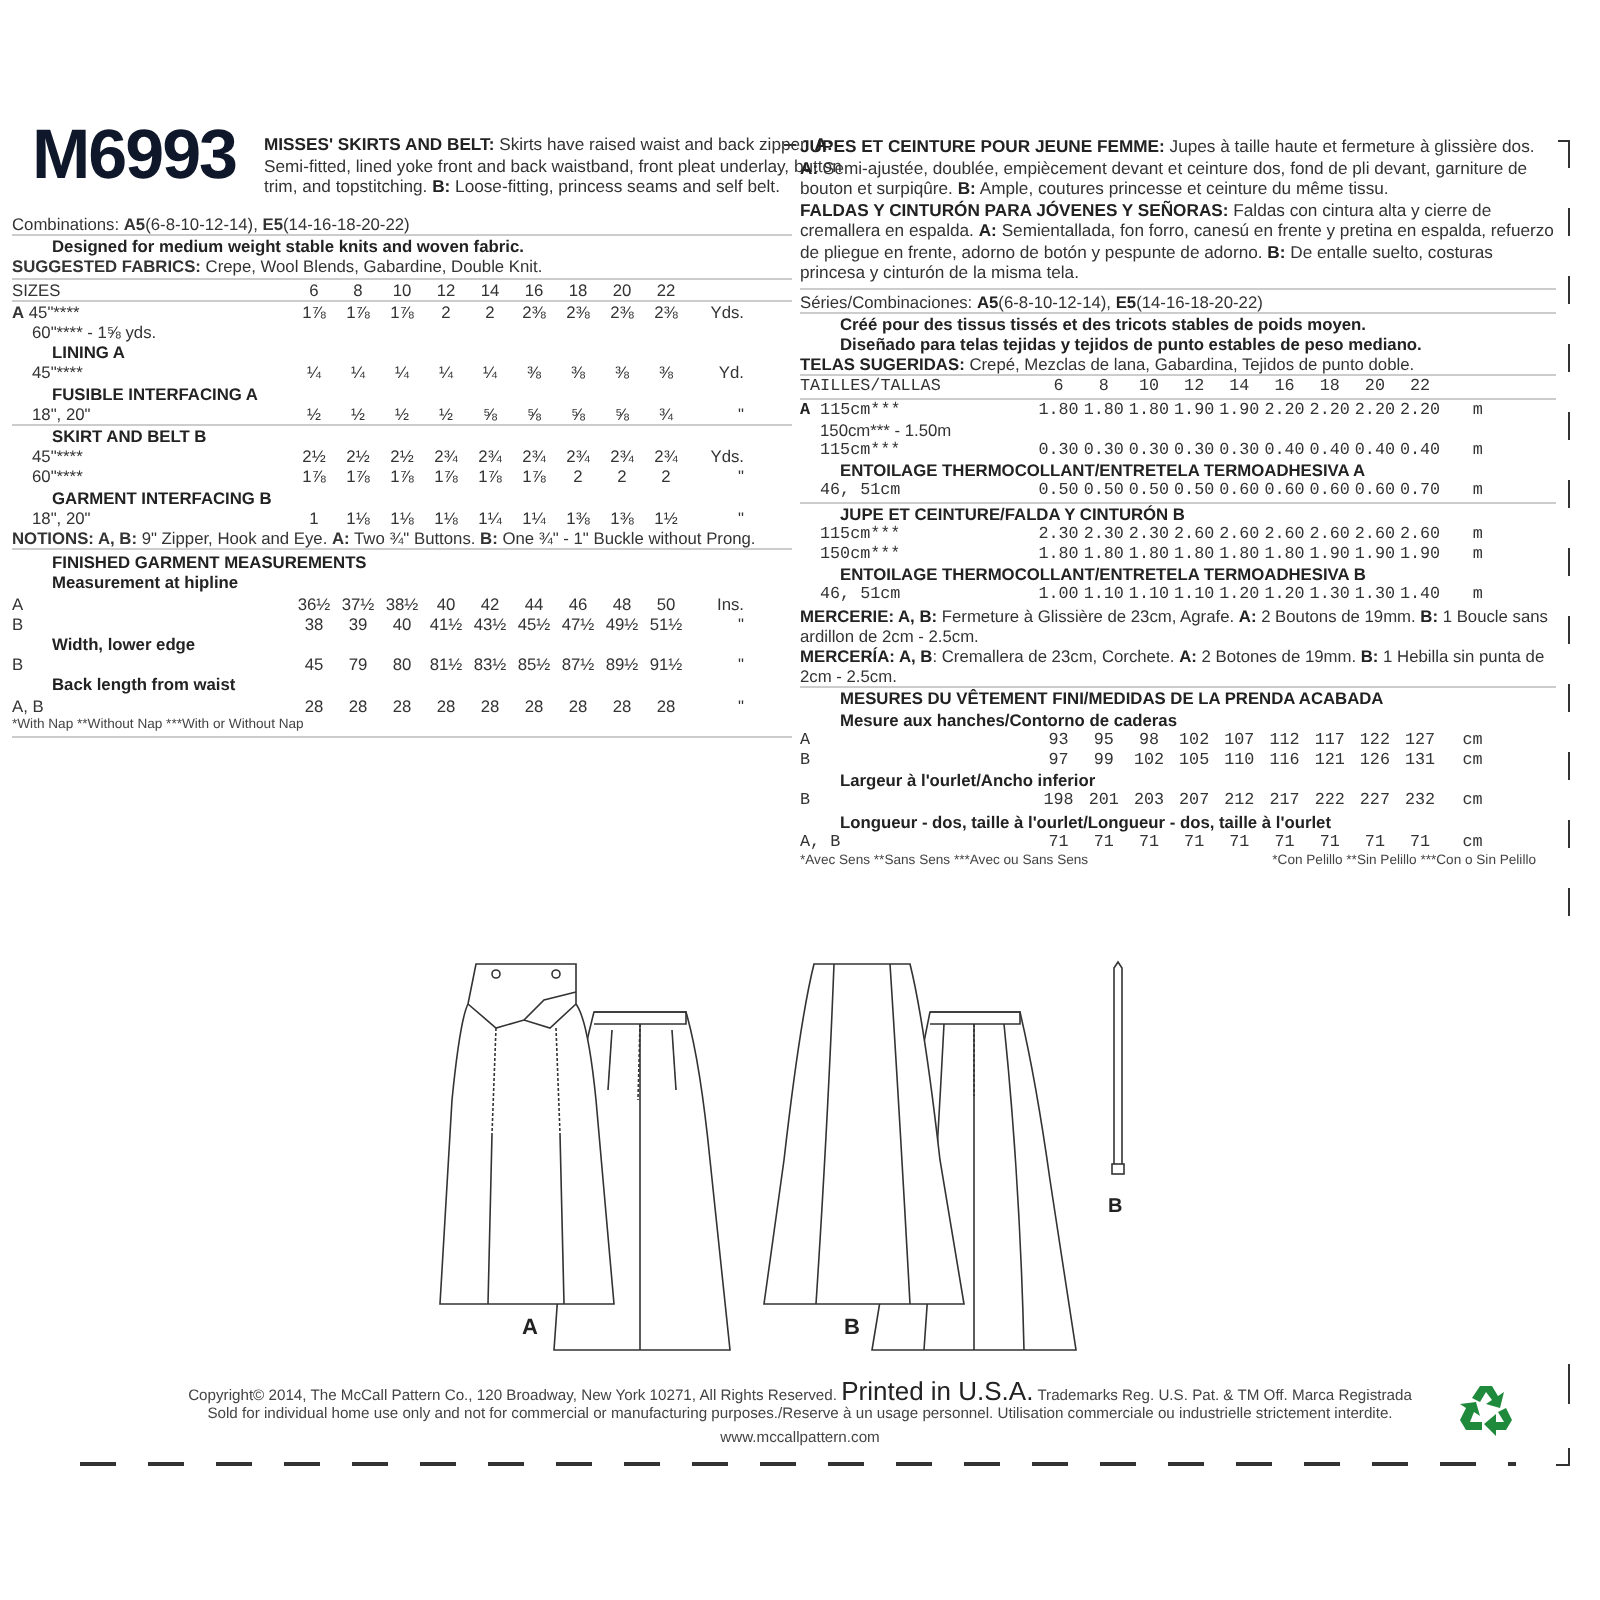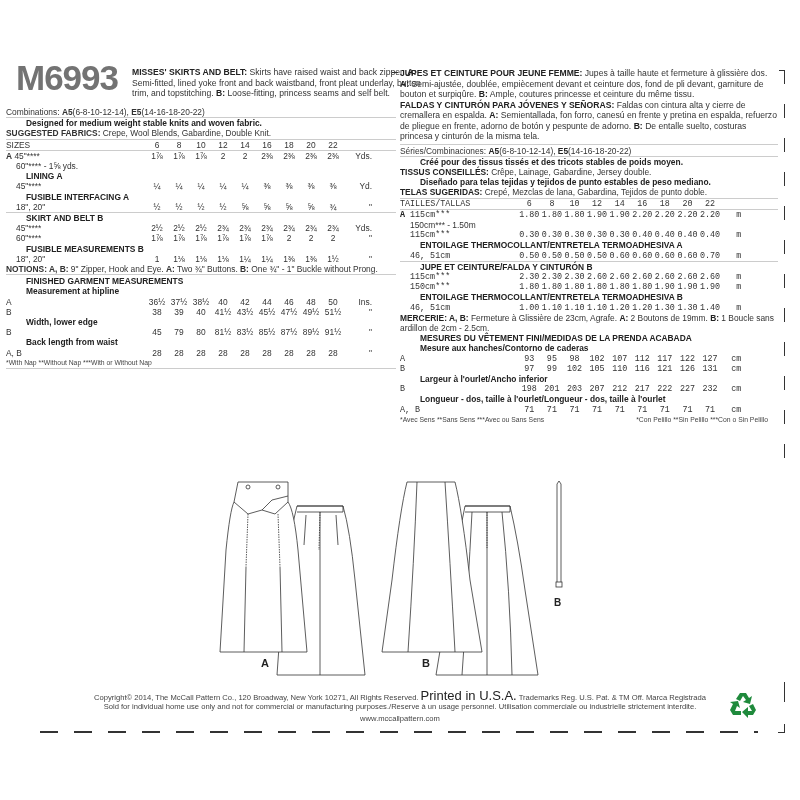--- a/index.html
+++ b/index.html
@@ -2,21 +2,21 @@
 <html><head>
 <meta charset="utf-8">
 <style>
   html, body { margin: 0; padding: 0; }
   body {
     width: 800px; height: 800px; background: #ffffff; position: relative; overflow: hidden;
     font-family: "Liberation Sans", sans-serif; color: #222;
   }
   .abs { position: absolute; }
   .code {
-    left: 16px; top: 60px; font-size: 35px; font-weight: bold; letter-spacing: -1px; color: #737373;
+    left: 16px; top: 60px; font-size: 35px; font-weight: bold; letter-spacing: -1px; color: #0f172a;
     font-family: "Liberation Sans", sans-serif; line-height: 36px;
   }
   .desc { font-size: 8.6px; line-height: 10.5px; color: #333; }
   .desc b { color: #222; }
   .col-left { left: 6px; top: 107px; width: 390px; }
   .col-right { left: 400px; top: 68px; width: 378px; }
   .line { font-size: 8.4px; line-height: 10.2px; white-space: nowrap; color: #333; }
   .line.bold { font-weight: bold; color: #222; padding-left: 20px; }
   .hdr-desc { left: 84px; top: 67px; width: 295px; margin-left: 48px; }
   .tbl { display: grid; font-size: 8.4px; line-height: 10.2px; color: #333; }
@@ -136,21 +136,21 @@
       <span class="num">1⅞</span>
       <span class="num">1⅞</span>
       <span class="num">1⅞</span>
       <span class="num">1⅞</span>
       <span class="num">1⅞</span>
       <span class="num">2</span>
       <span class="num">2</span>
       <span class="num">2</span>
       <span class="unit">"</span>
     </div>
-  <div class="line bold">FUSIBLE MEASUREMENTS B</div>
+  <div class="line bold">GARMENT INTERFACING B</div>
   <div class="tbl tbl-left" id="en-fb">
       <span class="indent">18", 20"</span>
       <span class="num">1</span>
       <span class="num">1⅛</span>
       <span class="num">1⅛</span>
       <span class="num">1⅛</span>
       <span class="num">1¼</span>
       <span class="num">1¼</span>
       <span class="num">1⅜</span>
       <span class="num">1⅜</span>
@@ -239,21 +239,20 @@
     <b>A:</b> <span>Semientallada, fon forro, canesú en frente y pretina en espalda, refuerzo de pliegue en frente, adorno de botón y pespunte de adorno.</span>
     <b>B:</b> <span>De entalle suelto, costuras princesa y cinturón de la misma tela.</span>
   </div>
   <div class="rule" style="margin:2px 0 1px"></div>
   <div class="line rule">
     <span>Séries/Combinaciones:</span>
     <b>A5</b><span>(6-8-10-12-14),</span>
     <b>E5</b><span>(14-16-18-20-22)</span>
   </div>
   <div class="line bold">Créé pour des tissus tissés et des tricots stables de poids moyen.</div>
-  <div class="line"><b>TISSUS CONSEILLÉS:</b> <span>Crêpe, Lainage, Gabardine, Jersey double.</span></div>
   <div class="line bold">Diseñado para telas tejidas y tejidos de punto estables de peso mediano.</div>
   <div class="line rule"><b>TELAS SUGERIDAS:</b> <span>Crepé, Mezclas de lana, Gabardina, Tejidos de punto doble.</span></div>
 
   <div class="tbl tbl-right rule" id="fs-sizes">
       <span class="">TAILLES/TALLAS</span>
       <span class="num">6</span>
       <span class="num">8</span>
       <span class="num">10</span>
       <span class="num">12</span>
       <span class="num">14</span>
@@ -344,20 +343,26 @@
       <span class="num">1.30</span>
       <span class="num">1.40</span>
       <span class="unit">m</span>
     </div>
 
   <div class="line" style="white-space:normal">
     <b>MERCERIE: A, B:</b> <span>Fermeture à Glissière de 23cm, Agrafe.</span>
     <b>A:</b> <span>2 Boutons de 19mm.</span>
     <b>B:</b> <span>1</span>
     <span>Boucle sans ardillon de 2cm - 2.5cm.</span>
+  </div>
+  <div class="line rule" style="white-space:normal">
+    <b>MERCERÍA: A, B</b><span>: Cremallera de 23cm, Corchete.</span>
+    <b>A:</b> <span>2 Botones de 19mm.</span>
+    <b>B:</b> <span>1 Hebilla sin</span>
+    <span>punta de 2cm - 2.5cm.</span>
   </div>
   <div class="line bold">MESURES DU VÊTEMENT FINI/MEDIDAS DE LA PRENDA ACABADA</div>
   <div class="line bold">Mesure aux hanches/Contorno de caderas</div>
   <div class="tbl tbl-right" id="fs-ha">
       <span class="">A</span>
       <span class="num">93</span>
       <span class="num">95</span>
       <span class="num">98</span>
       <span class="num">102</span>
       <span class="num">107</span>

